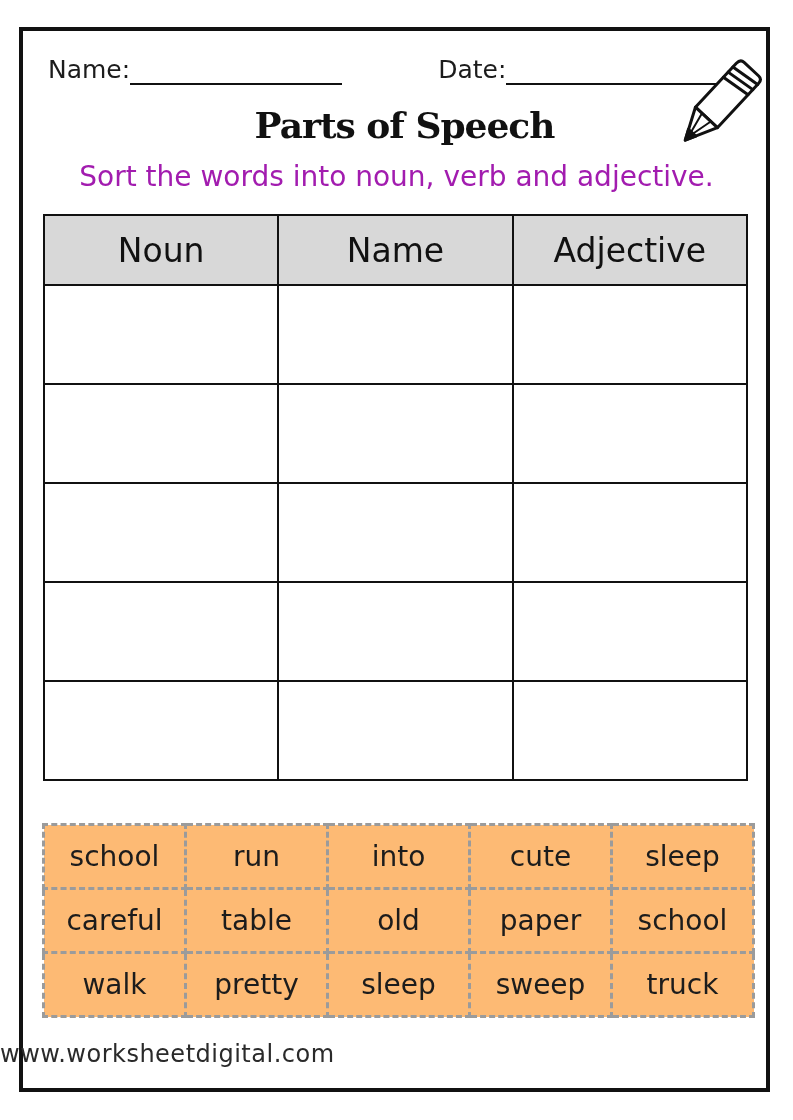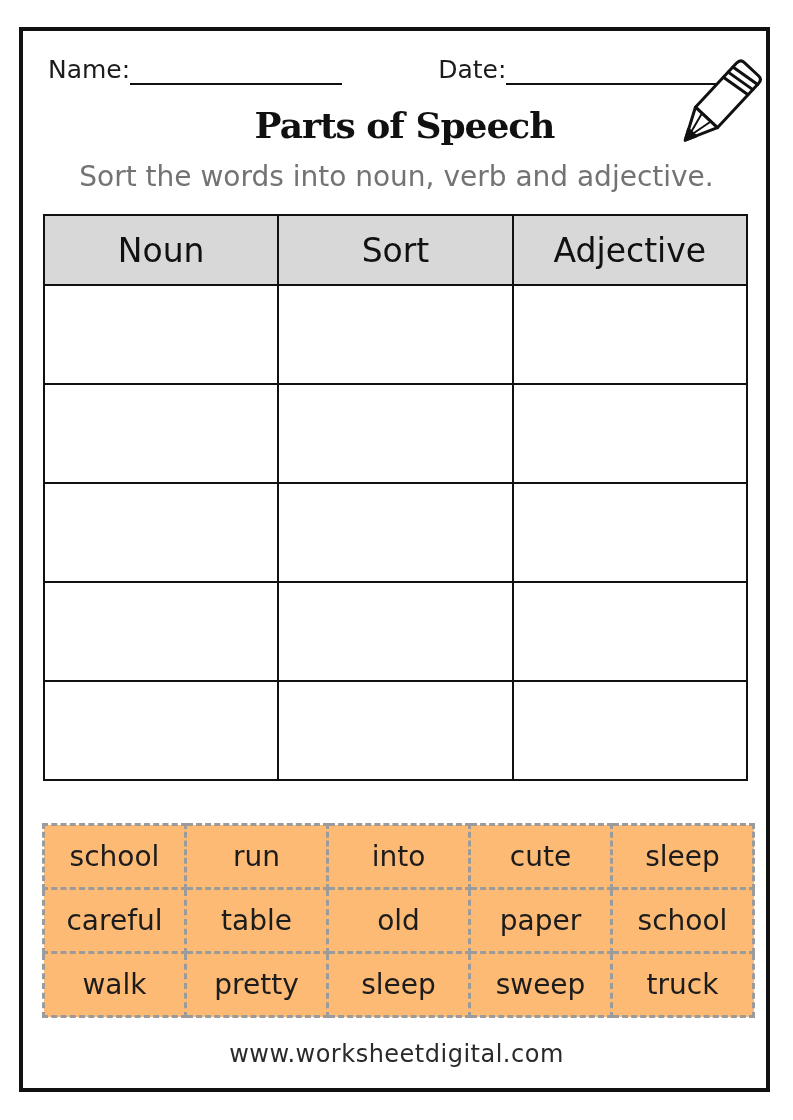--- a/index.html
+++ b/index.html
@@ -40,21 +40,21 @@
   .title {
     position: absolute; left: 0; top: 96px; width: 100%;
     margin: 8px; text-align: center;
     font-family: "DejaVu Serif", serif;
     font-weight: bold; font-size: 36px; letter-spacing: -1px;
     color: #111;
   }
   .instructions {
     position: absolute; left: 0; top: 160px; width: 100%;
     margin: 0; text-align: center;
-    font-size: 28px; color: #737373;
+    font-size: 28px; color: #a21caf;
   }
 
   
   .sort-table {
     position: absolute; left: 43px; top: 214px;
     width: 705px; border-collapse: collapse; table-layout: fixed;
   }
   .sort-table th, .sort-table td { border: 2px solid #111; }
   .sort-table th {
     background: #d8d8d8; height: 66px;
@@ -70,21 +70,21 @@
   }
   .word-bank td {
     border: 3px dashed #9b9b9b;
     height: 59px; text-align: center; vertical-align: middle;
     font-size: 28px; color: #1c1c1c; background: #fdba74;
   }
 
   
   .footer {
     position: absolute; left: 0; top: 1040px; width: 100%;
-    text-align: center; font-size: 24px; color: #2a2a2a;
+    text-align: left; font-size: 24px; color: #2a2a2a;
     letter-spacing: 0.5px;
   }
 </style>
 </head>
 <body>
 
 <div class="sheet">
 
   <div class="frame"></div>
 
@@ -110,21 +110,21 @@
   </svg>
 
   <h1 class="title">Parts of Speech</h1>
 
   <p class="instructions">Sort the words into noun, verb and adjective.</p>
 
   <table class="sort-table">
     <thead>
       <tr>
         <th>Noun</th>
-        <th>Sort</th>
+        <th>Name</th>
         <th>Adjective</th>
       </tr>
     </thead>
     <tbody>
       <tr>
         <td></td>
         <td></td>
         <td></td>
       </tr>
       <tr>

